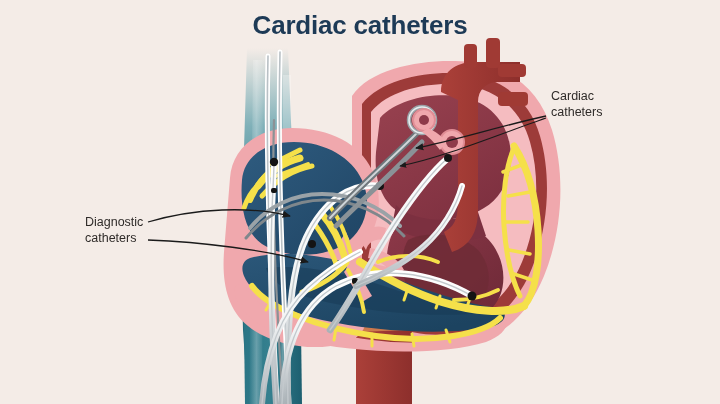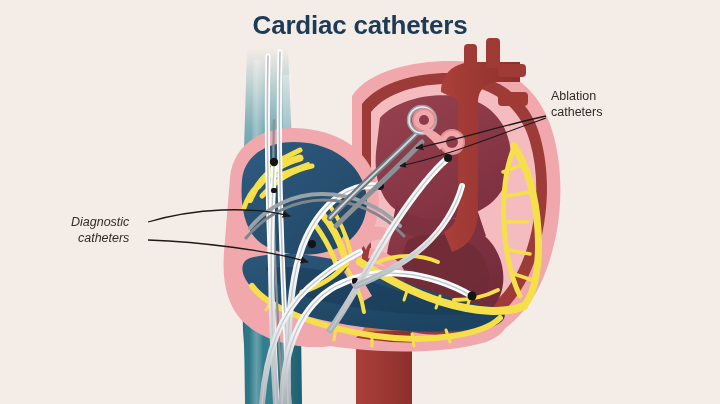--- a/index.html
+++ b/index.html
@@ -23,21 +23,21 @@
     z-index:5;
   }
   .anno{
     position:absolute;
     font-size:12.5px;
     color:#2f2b29;
     line-height:1.25;
     z-index:5;
   }
   .anno.right{left:551px;top:89px;text-align:left;}
-  .anno.left{left:71px;top:215px;text-align:right;font-style:italic;}
+  .anno.left{left:85px;top:215px;text-align:left;}
 </style>
 </head>
 <body>
 
 <div id="stage">
 
   <svg id="art" viewBox="0 0 720 404" width="720" height="404">
 
     <defs>
       <linearGradient id="svcFade" x1="0" y1="0" x2="0" y2="1">
@@ -317,21 +317,21 @@
       <path d="M546 116 C500 126 450 142 416 148" marker-end="url(#arrowHead)"></path>
       <path d="M546 118 C500 134 442 158 400 166" marker-end="url(#arrowHead)" stroke-width="1.1"></path>
       <path d="M148 222 C196 208 250 206 290 216" marker-end="url(#arrowHead)"></path>
       <path d="M148 240 C200 242 268 250 308 262" marker-end="url(#arrowHead)"></path>
     </g>
   </svg>
 
   <div class="title">Cardiac catheters</div>
 
   <div class="anno right">
-    <div>Ablation</div>
+    <div>Cardiac</div>
     <div>catheters</div>
   </div>
 
   <div class="anno left">
     <div>Diagnostic</div>
     <div>catheters</div>
   </div>
 
 </div>
 

